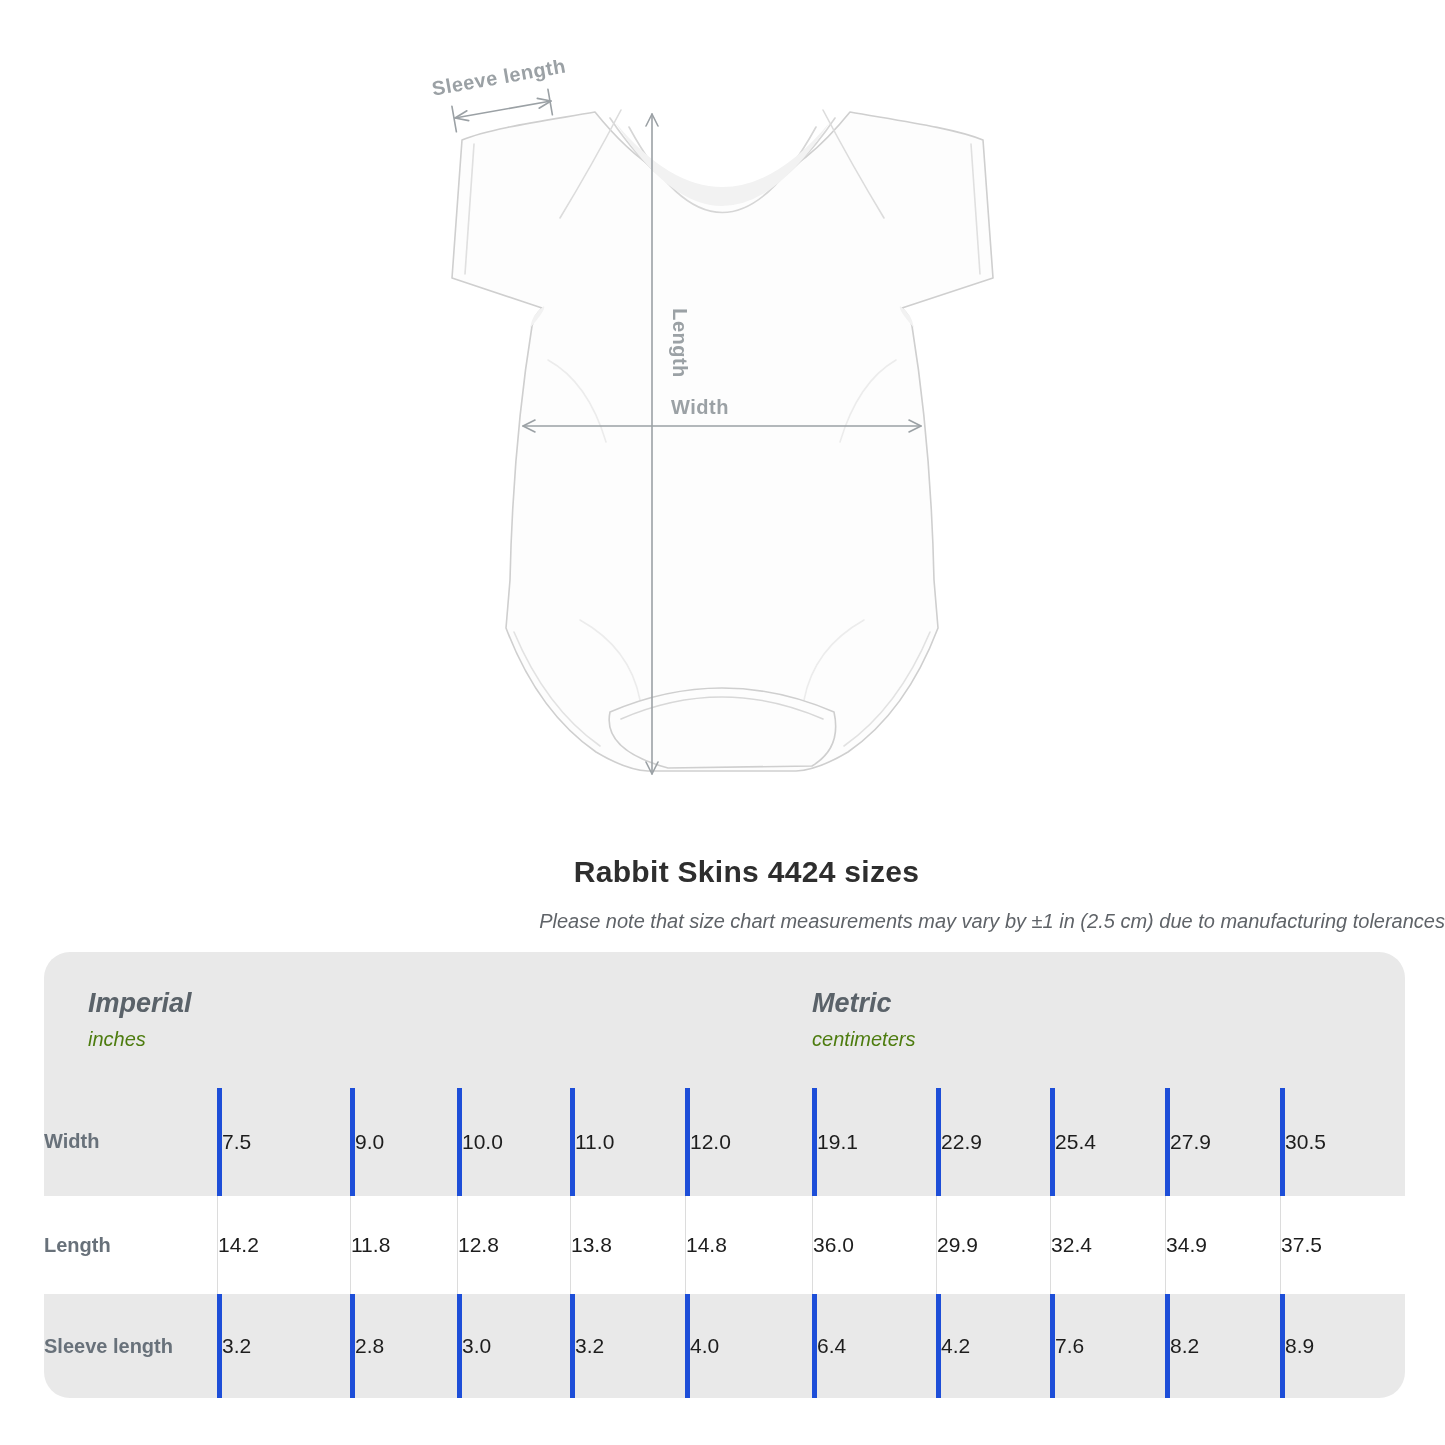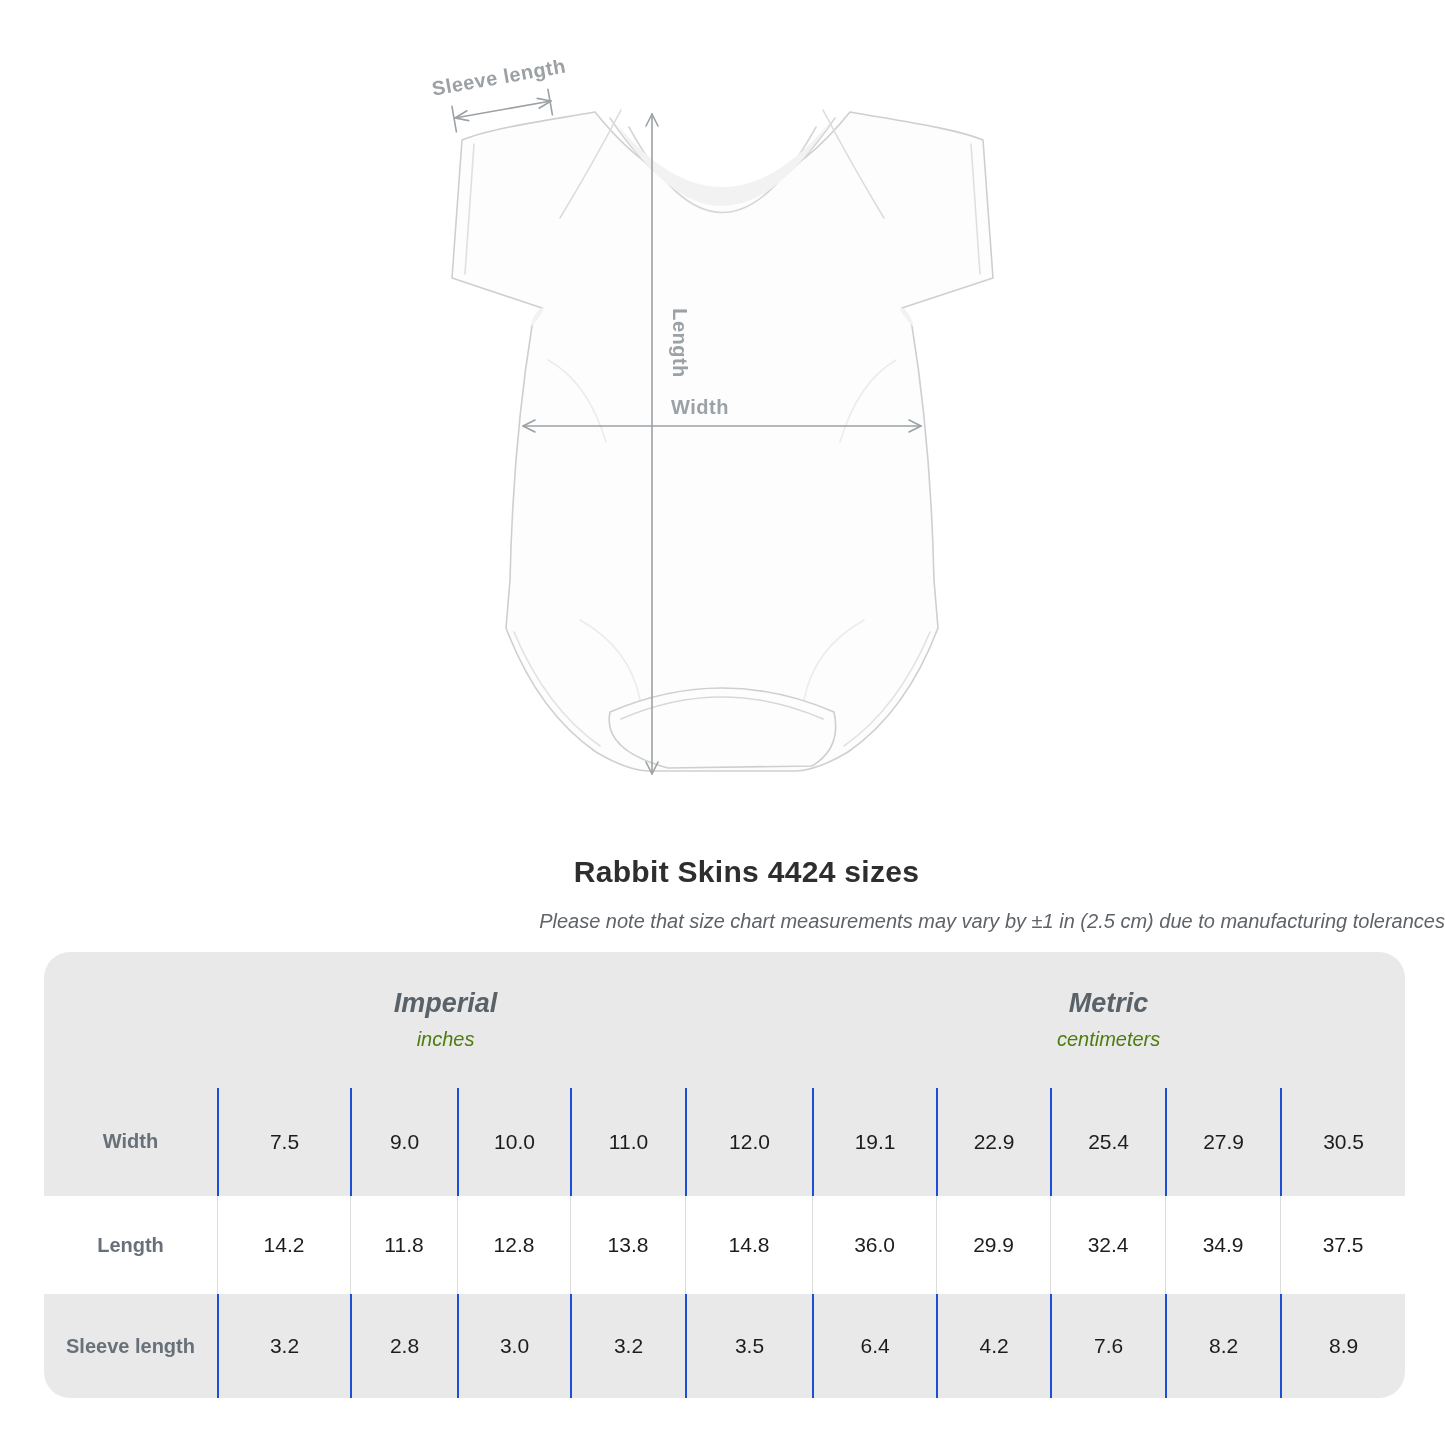--- a/index.html
+++ b/index.html
@@ -13,34 +13,34 @@
     font-size:30px; font-weight:bold; color:#2e2e2e; letter-spacing:0.3px;margin-left:24px;
   }
   .page-subtitle {
     position:absolute; top:910px; left:0; width:1445px; text-align:right;
     font-size:20px; font-style:italic; color:#5f6368;
   }
   table.size-table {
     position:absolute; left:44px; top:952px; width:1361px; height:446px;
     border-collapse:separate; border-spacing:0; table-layout:fixed;
   }
-  table.size-table td { padding:9px; box-sizing:border-box; text-align:center; vertical-align:middle; }
+  table.size-table td { padding:0; box-sizing:border-box; text-align:left; vertical-align:middle; }
   tr.band td { background:#e9e9e9; height:110px; }
   tr.band td.imp { border-top-left-radius:26px; padding-left:44px; }
   tr.band td.met { border-top-right-radius:26px; }
   .gname { font-weight:bold; font-style:italic; font-size:27px; color:#5a6269; margin-bottom:9px; }
   .gunit { font-style:italic; font-size:20px; color:#4d7c0f; }
   tr.heads td { height:84px; background:#ffffff; }
   tr.row-w td { height:88px; background:#e9e9e9; }
   tr.row-l td { height:80px; background:#ffffff; }
   tr.row-s td { height:84px; background:#e9e9e9; }
   tr.row-s td:first-child { border-bottom-left-radius:26px; }
   tr.row-s td:last-child  { border-bottom-right-radius:26px; }
   tr.heads td + td, tr.row-l td + td { border-left:1px solid #dcdcdc; }
-  tr.row-w td + td, tr.row-s td + td { border-left:2px solid #1d4ed8; }
+  tr.row-w td + td, tr.row-s td + td { border-left:5px solid #1d4ed8; }
   .rowlabel, .colhead {
     font-weight:bold; font-size:20px; color:#68717a; white-space:pre-line; line-height:27px;
   }
   .val { font-size:21px; color:#1d1d1d; }
   svg text.anno { font-family:"Liberation Sans", sans-serif; font-weight:bold; font-size:20px;
     fill:#9ba1a5; letter-spacing:0.5px; }
 </style>
 </head>
 <body>
 
@@ -177,21 +177,21 @@
     <td class="val">32.4</td>
     <td class="val">34.9</td>
     <td class="val">37.5</td>
   </tr>
   <tr class="row-s">
     <td class="rowlabel">Sleeve length</td>
     <td class="val">3.2</td>
     <td class="val">2.8</td>
     <td class="val">3.0</td>
     <td class="val">3.2</td>
-    <td class="val">3.5</td>
+    <td class="val">4.0</td>
     <td class="val">6.4</td>
     <td class="val">4.2</td>
     <td class="val">7.6</td>
     <td class="val">8.2</td>
     <td class="val">8.9</td>
   </tr>
 </tbody>
   </table>
 
 </body></html>

